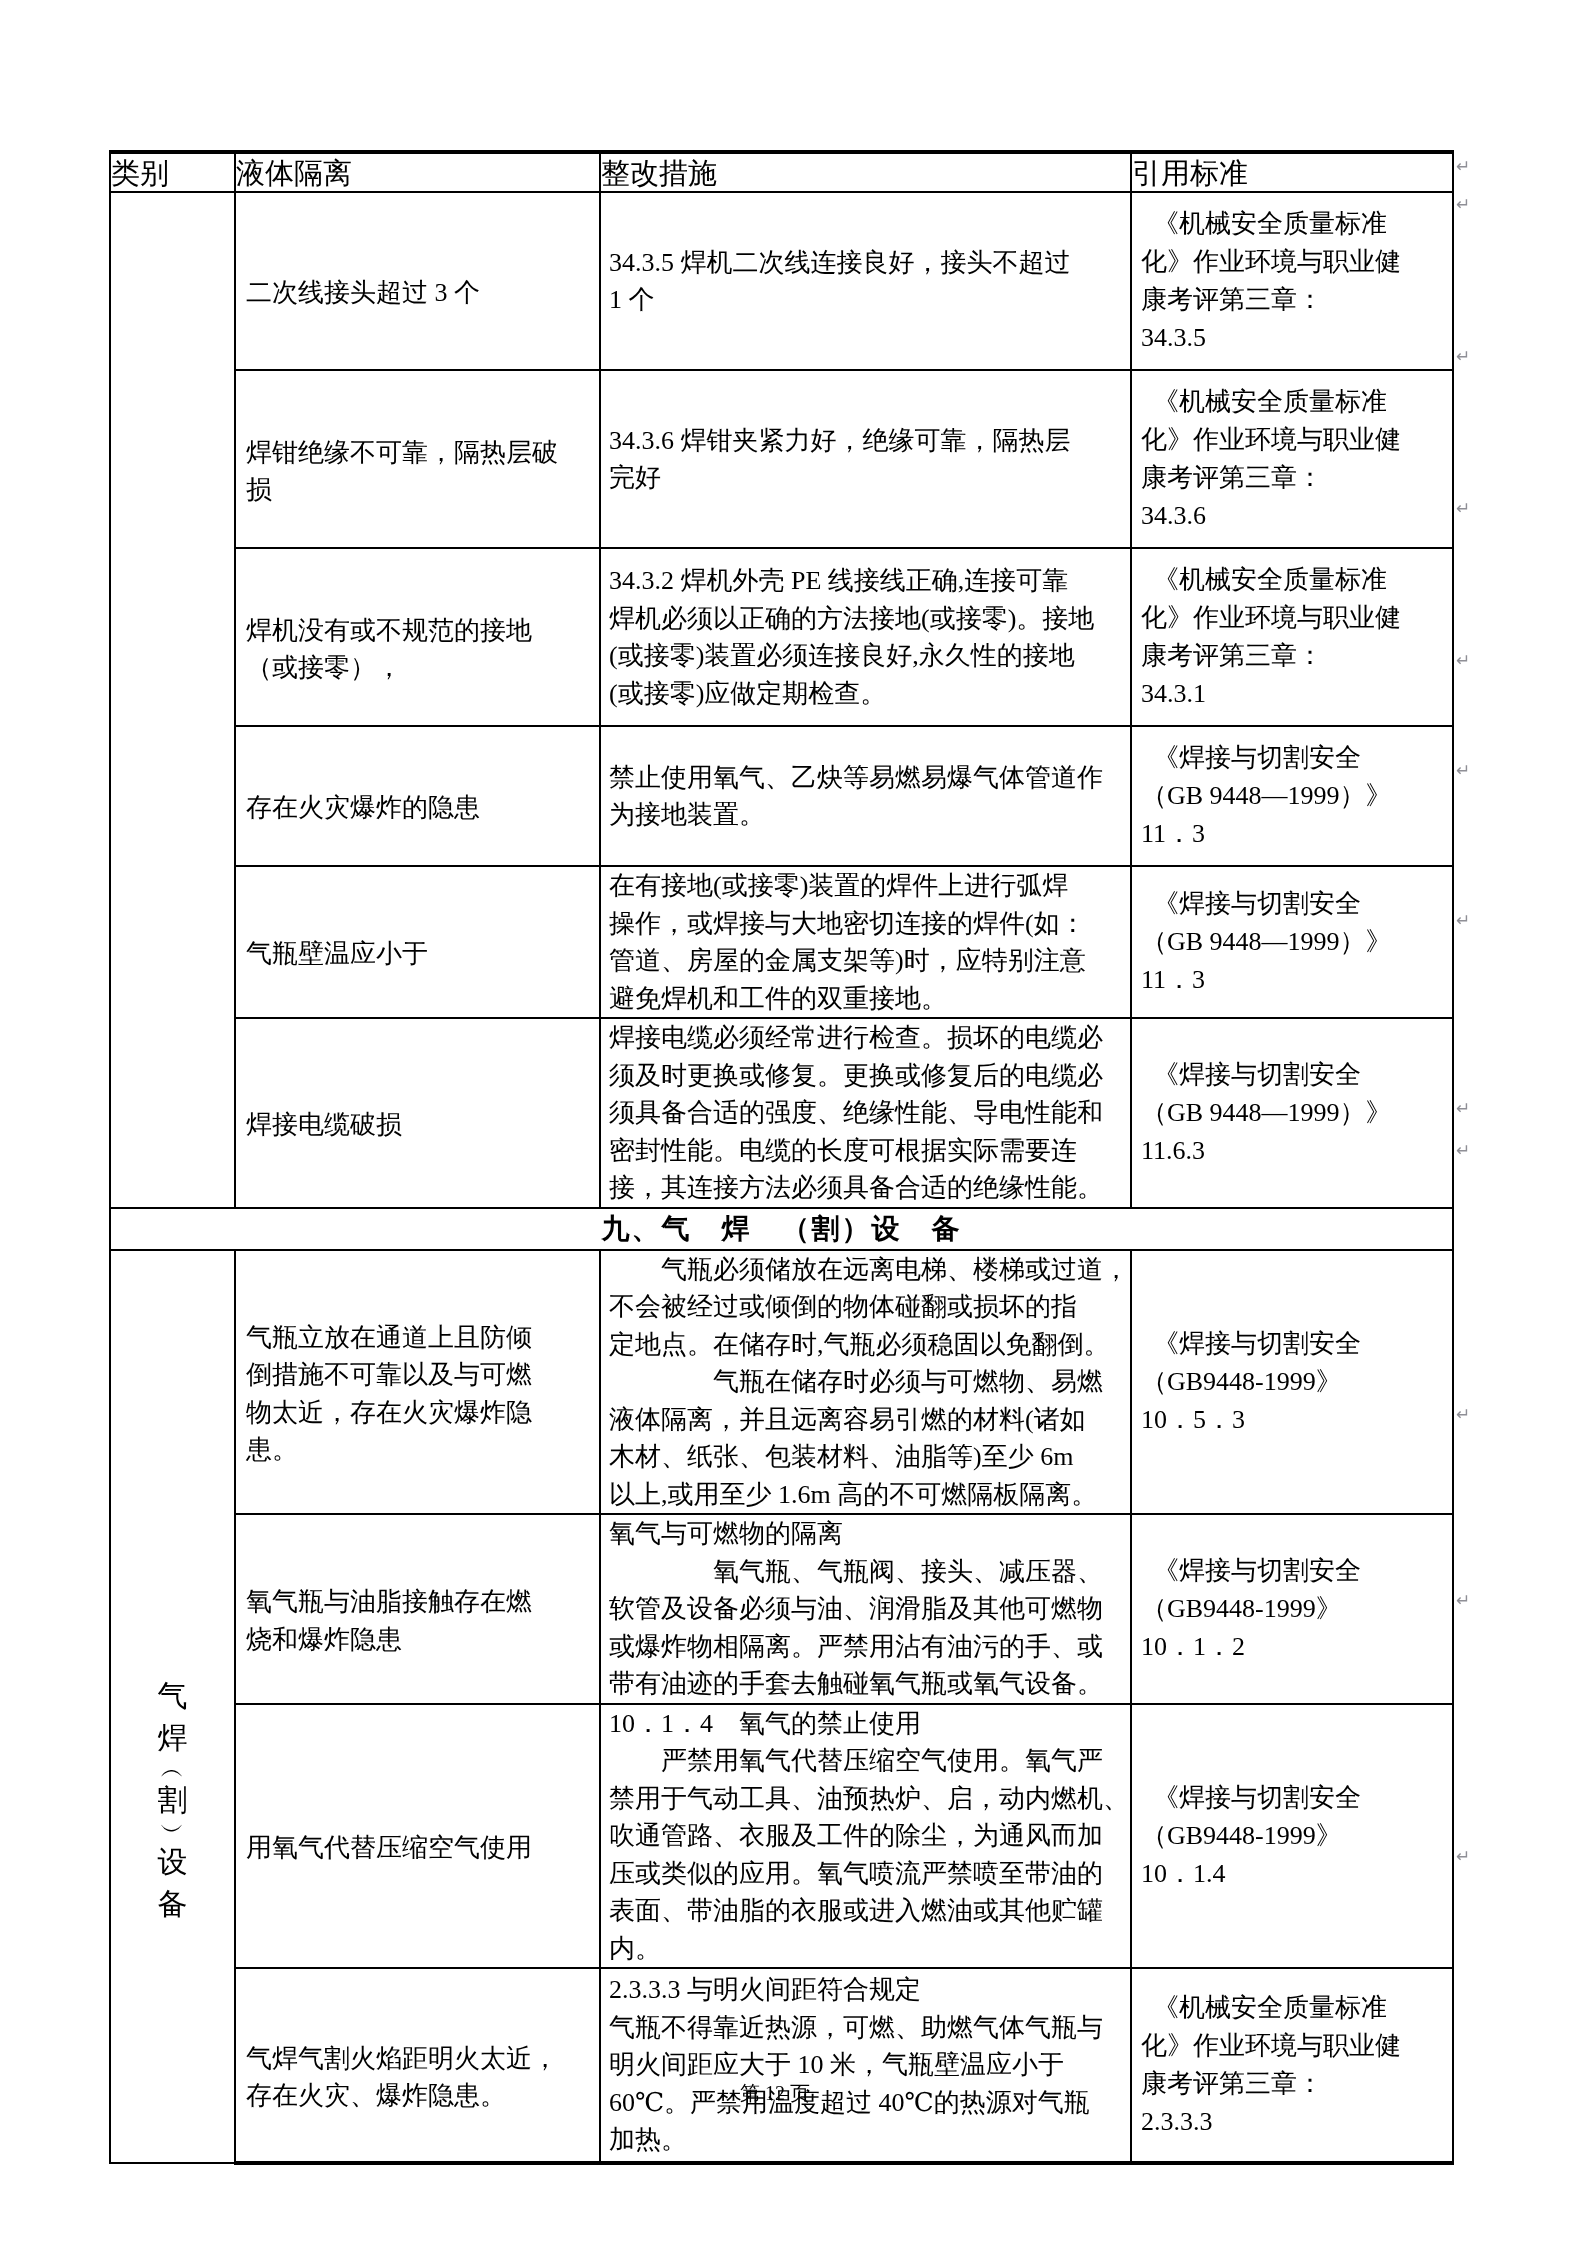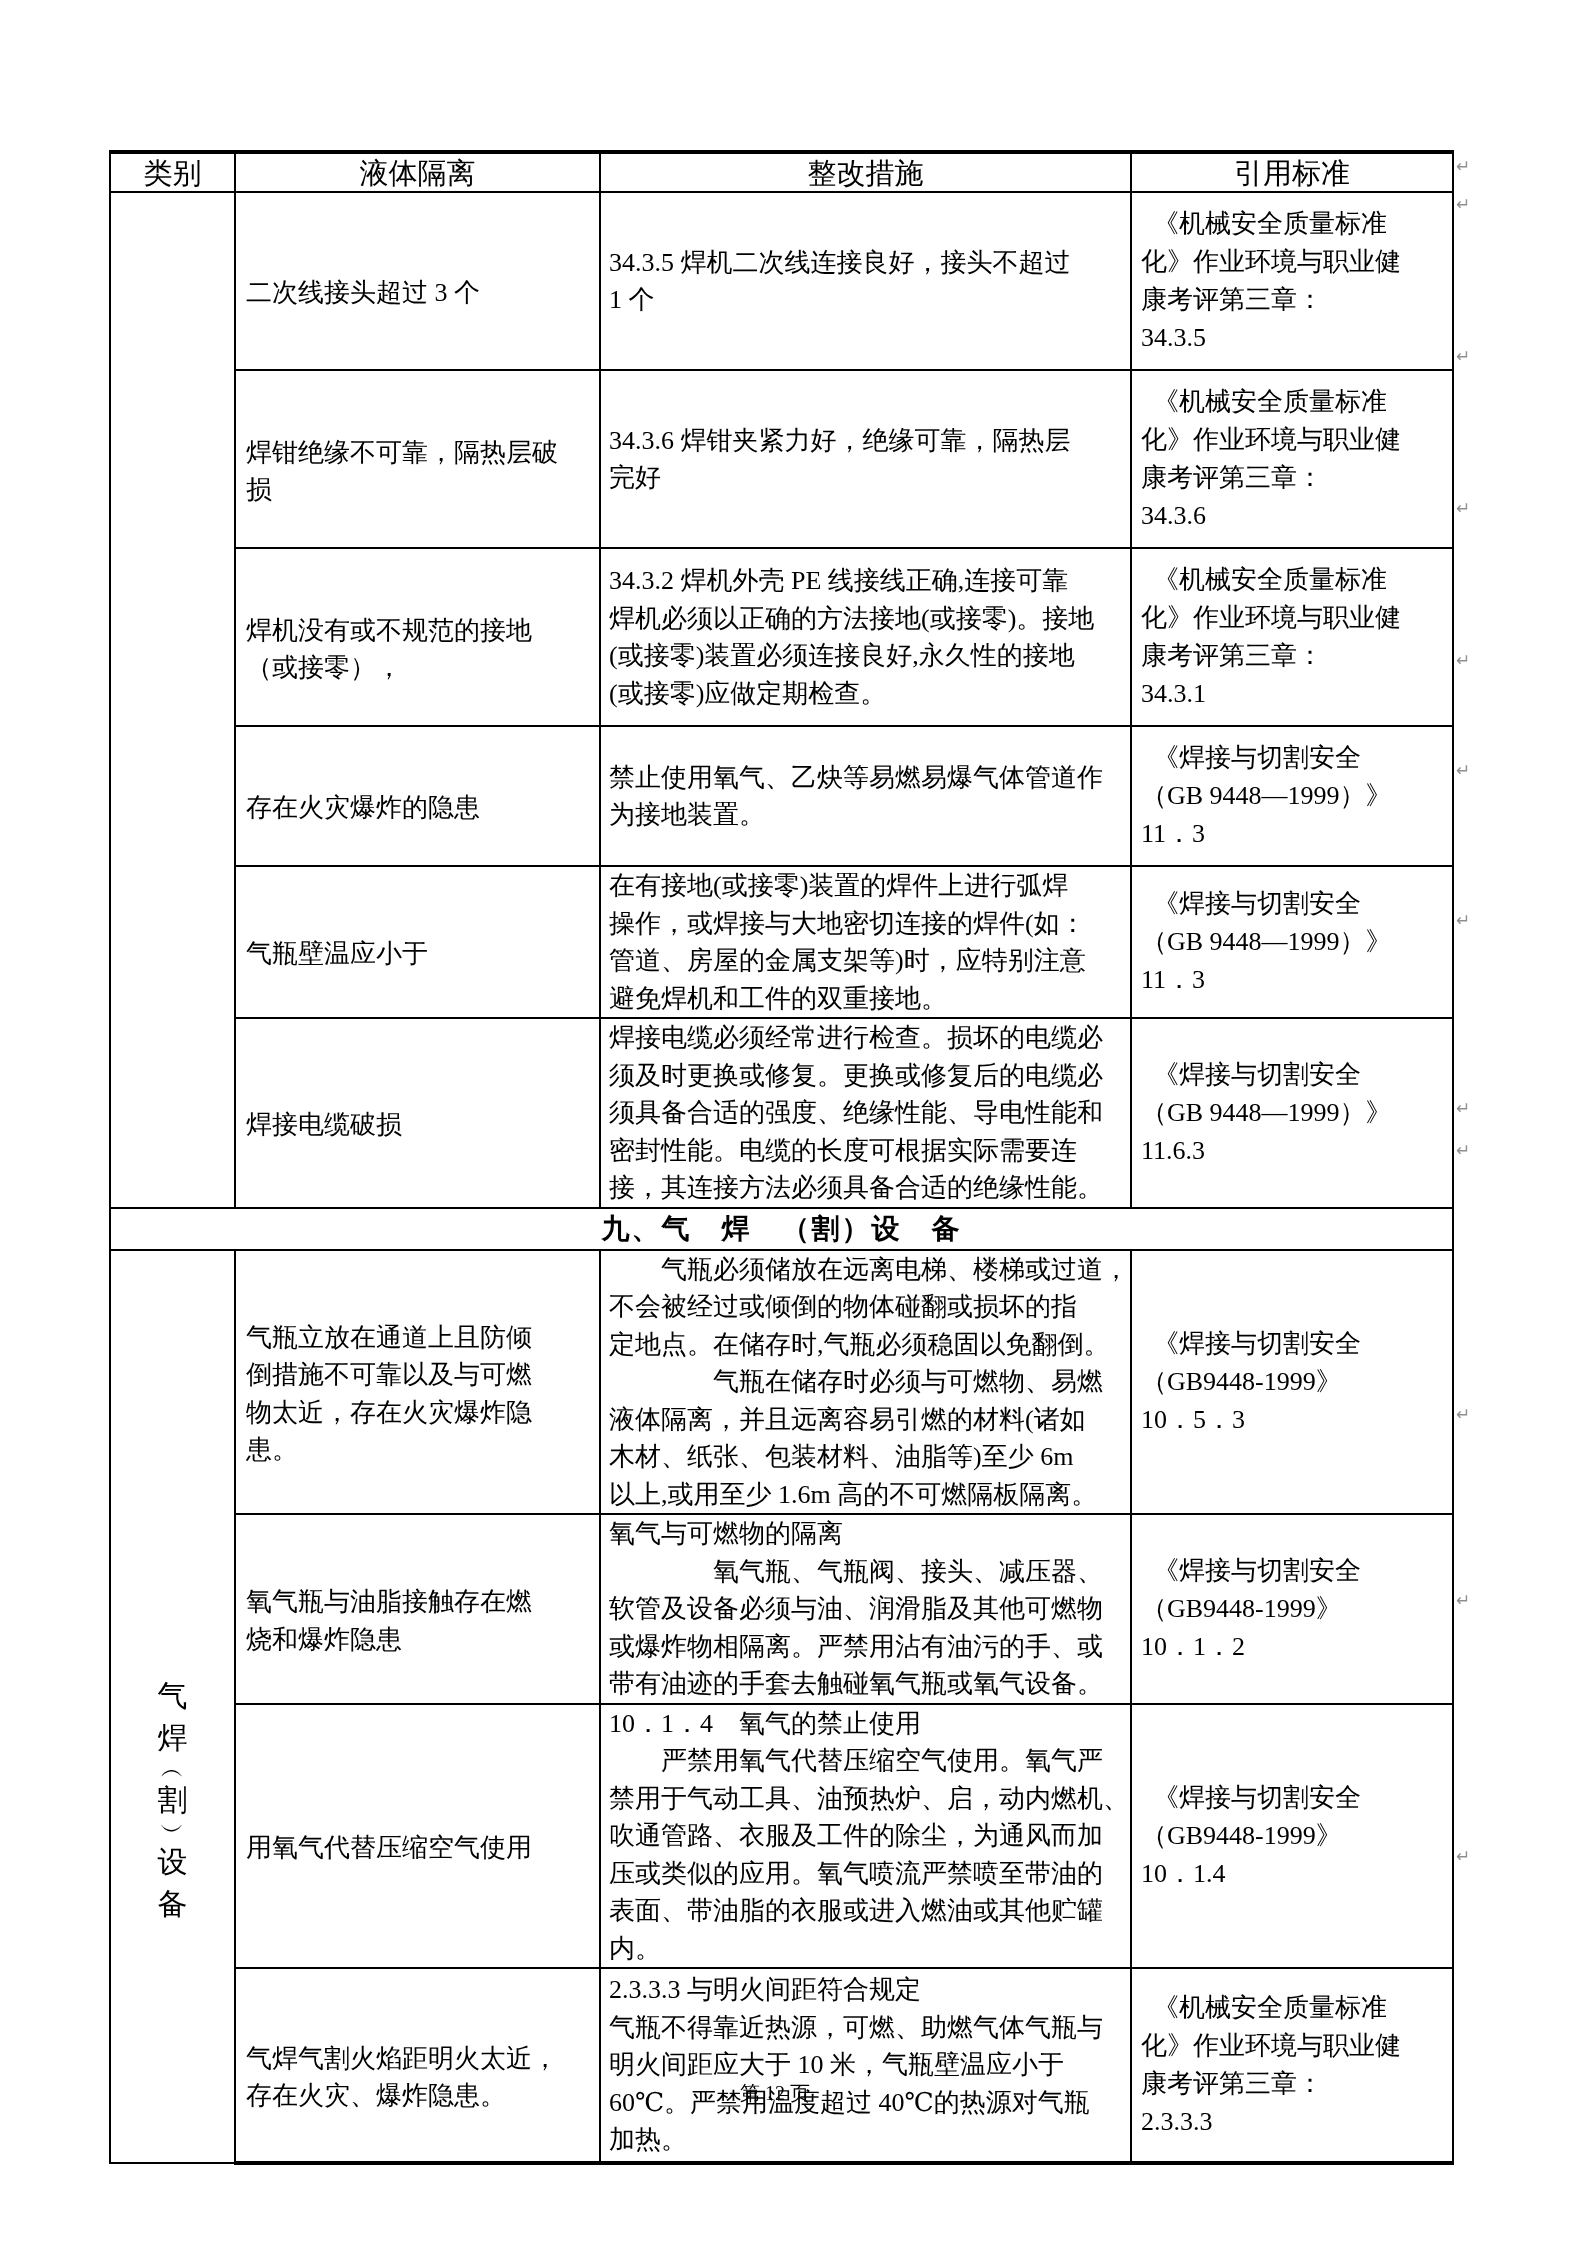--- a/index.html
+++ b/index.html
@@ -20,21 +20,21 @@
   table.audit col.c1 { width: 125px; }
   table.audit col.c2 { width: 365px; }
   table.audit col.c3 { width: 531px; }
   table.audit col.c4 { width: 322px; }
   table.audit th, table.audit td {
     border: 2px solid #000;
     padding: 0; vertical-align: middle; overflow: hidden;
   }
   table.audit th {
     font-weight: normal; font-size: 29px; line-height: 36px;
-    border-top: 4px solid #000; text-align: center;
+    border-top: 4px solid #000; text-align: left;
   }
   tr.bottom-row td { border-bottom: 4px solid #000; }
   .h-hd  { height: 40px;  }
   .h-r1  { height: 152px; }
   .h-r2  { height: 151px; }
   .h-r3  { height: 152px; }
   .h-r4  { height: 112px; }
   .h-r5  { height: 150px; }
   .h-r6  { height: 188px; }
   .h-sec { height: 42px; font-weight: bold;  }

